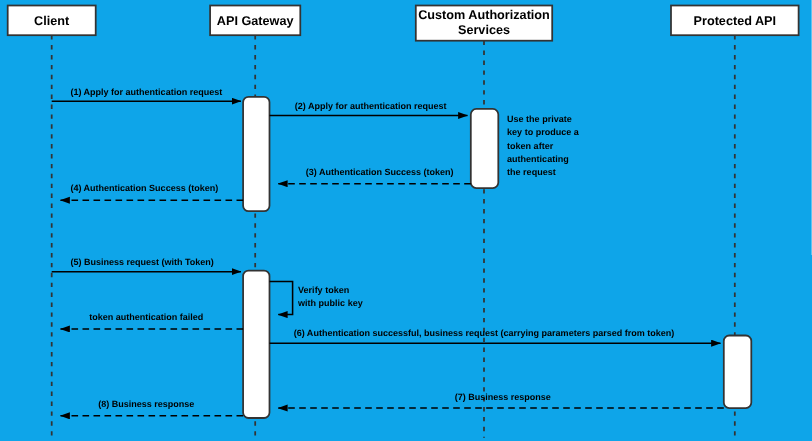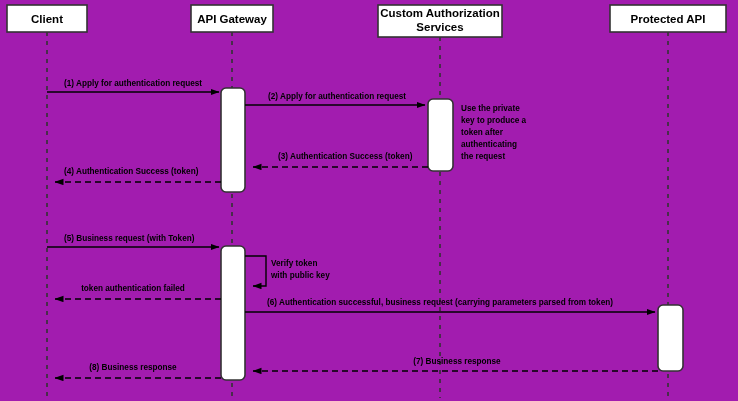--- a/index.html
+++ b/index.html
@@ -8,21 +8,21 @@
     padding: 0;
     background: #ffffff;
   }
   body {
     font-family: "Liberation Sans", sans-serif;
   }
   #diagram-root {
     position: relative;
     width: 738px;
     height: 401px;
-    background: #a21caf;
+    background: #0ea5e9;
     overflow: hidden;
     text-decoration: underline;
   }
   svg.diagram-canvas {
     display: block;
     width: 738px;
     height: 401px;
   }
   .lifeline-box {
     fill: #ffffff;

